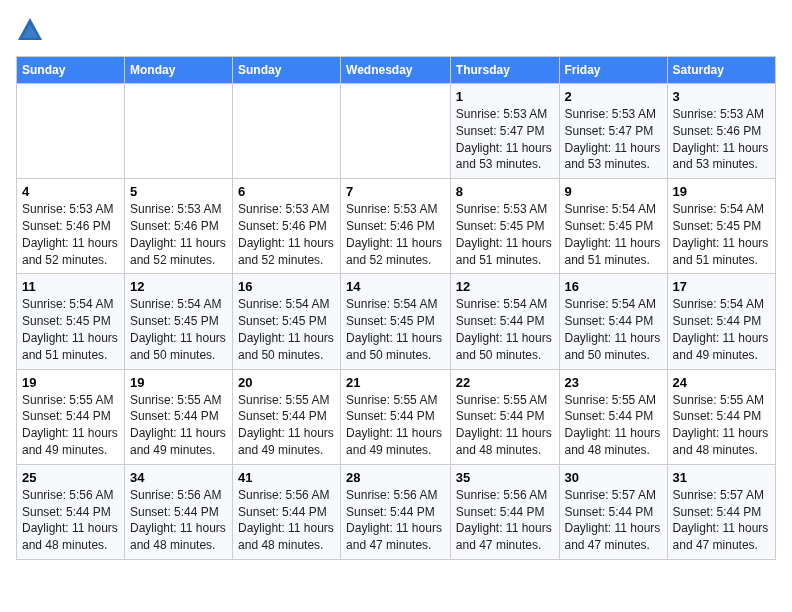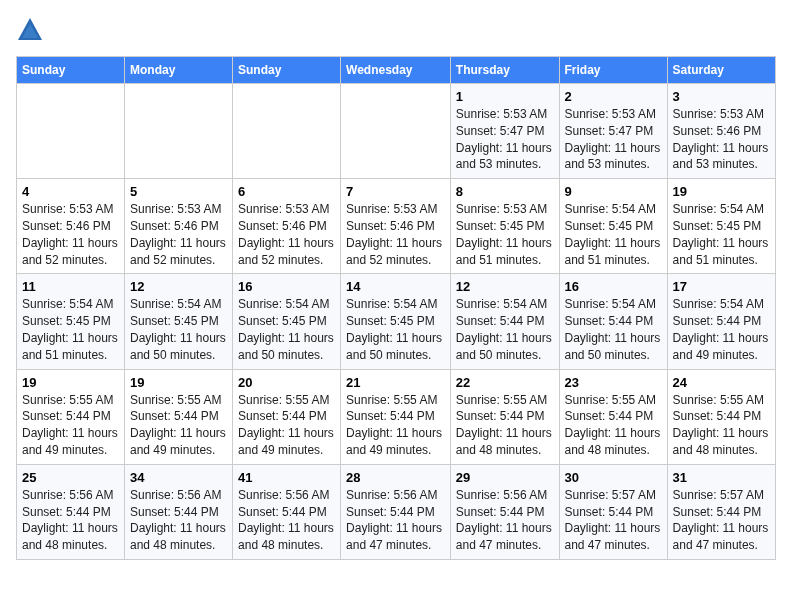--- a/index.html
+++ b/index.html
@@ -240,21 +240,21 @@
         </td>
         <td>
           <span class="day-number">41</span>
           <div class="day-info">Sunrise: 5:56 AM<br>Sunset: 5:44 PM<br>Daylight: 11 hours and 48 minutes.</div>
         </td>
         <td>
           <span class="day-number">28</span>
           <div class="day-info">Sunrise: 5:56 AM<br>Sunset: 5:44 PM<br>Daylight: 11 hours and 47 minutes.</div>
         </td>
         <td>
-          <span class="day-number">29</span>
+          <span class="day-number">35</span>
           <div class="day-info">Sunrise: 5:56 AM<br>Sunset: 5:44 PM<br>Daylight: 11 hours and 47 minutes.</div>
         </td>
         <td>
           <span class="day-number">30</span>
           <div class="day-info">Sunrise: 5:57 AM<br>Sunset: 5:44 PM<br>Daylight: 11 hours and 47 minutes.</div>
         </td>
         <td>
           <span class="day-number">31</span>
           <div class="day-info">Sunrise: 5:57 AM<br>Sunset: 5:44 PM<br>Daylight: 11 hours and 47 minutes.</div>
         </td>

